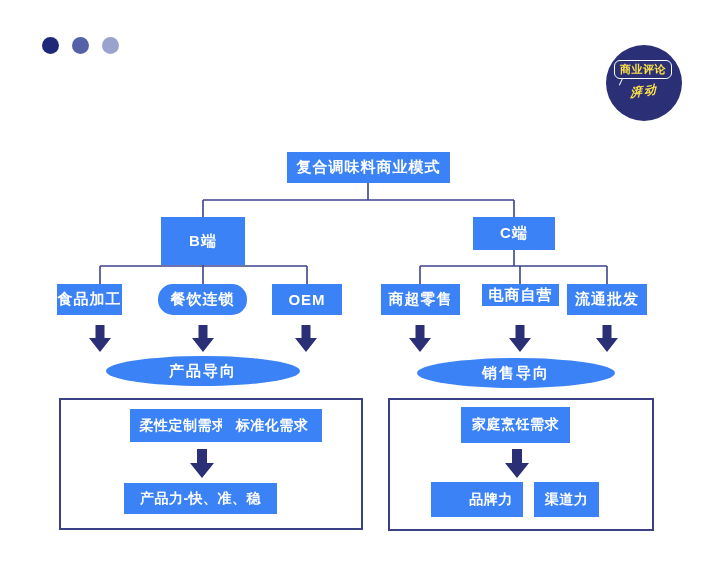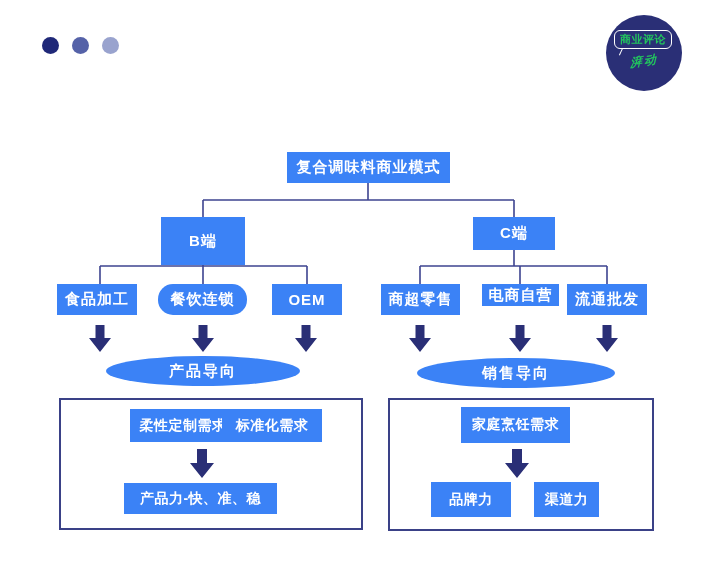--- a/index.html
+++ b/index.html
@@ -12,22 +12,22 @@
   .dot{width:17px;height:17px;border-radius:50%;}
   .dot1{background:#1f2878;}
   .dot2{background:#5562a8;}
   .dot3{background:#99a3ce;}
   .page-title{
     position:absolute;left:41px;top:64px;margin:0;
     font-size:25px;font-weight:bold;color:#373737;letter-spacing:1px;
   }
   
   .logo{
-    position:absolute;left:606px;top:15px;width:76px;height:76px;border-radius:50%;
-    background:#2a2f76;color:#22c55e;text-align:center;
+    position:absolute;left:606px;top:45px;width:76px;height:76px;border-radius:50%;
+    background:#2a2f76;color:#fde047;text-align:center;
   }
   .logo-bubble{
     position:absolute;left:8px;top:15px;width:56px;height:17px;
     border:1.5px solid #ffffff;border-radius:6px;
     font-size:11px;font-weight:bold;line-height:17px;letter-spacing:0.5px;
   }
   .logo-tail{
     position:absolute;left:14px;top:35px;width:7px;height:7px;
     border-left:1.5px solid #ffffff;transform:rotate(25deg);
   }
@@ -79,35 +79,35 @@
 
     <polygon fill="#2a2f76" points="197,449 207,449 207,463 214,463 202,478 190,463 197,463"></polygon>
     <polygon fill="#2a2f76" points="512,449 522,449 522,463 529,463 517,478 505,463 512,463"></polygon>
   </svg>
 
   <div class="nbox" style="left:287px;top:152px;width:163px;height:31px;">复合调味料商业模式</div>
 
   <div class="nbox" style="left:161px;top:217px;width:84px;height:48px;">B端</div>
   <div class="nbox" style="left:473px;top:217px;width:82px;height:33px;">C端</div>
 
-  <div class="nbox" style="left:57px;top:284px;width:80px;height:31px;">食品加工</div>
+  <div class="nbox" style="left:57px;top:284px;width:65px;height:31px;">食品加工</div>
   <div class="nbox" style="left:158px;top:284px;width:89px;height:31px;border-radius:15px;">餐饮连锁</div>
   <div class="nbox" style="left:272px;top:284px;width:70px;height:31px;">OEM</div>
 
   <div class="nbox" style="left:381px;top:284px;width:79px;height:31px;">商超零售</div>
   <div class="nbox" style="left:482px;top:284px;width:77px;height:22px;">电商自营</div>
   <div class="nbox" style="left:567px;top:284px;width:80px;height:31px;">流通批发</div>
 
   <div class="nbox ellipse" style="left:106px;top:356px;width:194px;height:30px;">产品导向</div>
   <div class="nbox ellipse" style="left:417px;top:358px;width:198px;height:30px;">销售导向</div>
 
   <div class="panel" style="left:59px;top:398px;width:300px;height:128px;"></div>
   <div class="panel" style="left:388px;top:398px;width:262px;height:129px;"></div>
 
   <div class="nbox sm" style="left:89px;top:409px;width:106px;height:33px;margin-left:41px;">柔性定制需求</div>
   <div class="nbox sm" style="left:222px;top:409px;width:100px;height:33px;">标准化需求</div>
   <div class="nbox sm" style="left:124px;top:483px;width:153px;height:31px;">产品力-快、准、稳</div>
 
   <div class="nbox sm" style="left:461px;top:407px;width:109px;height:36px;">家庭烹饪需求</div>
-  <div class="nbox sm" style="left:431px;top:482px;width:80px;height:35px;">品牌力</div>
+  <div class="nbox sm" style="left:431px;top:482px;width:64px;height:35px;padding-left:28px;">品牌力</div>
   <div class="nbox sm" style="left:534px;top:482px;width:65px;height:35px;">渠道力</div>
 
 </div>
 
 </body></html>

